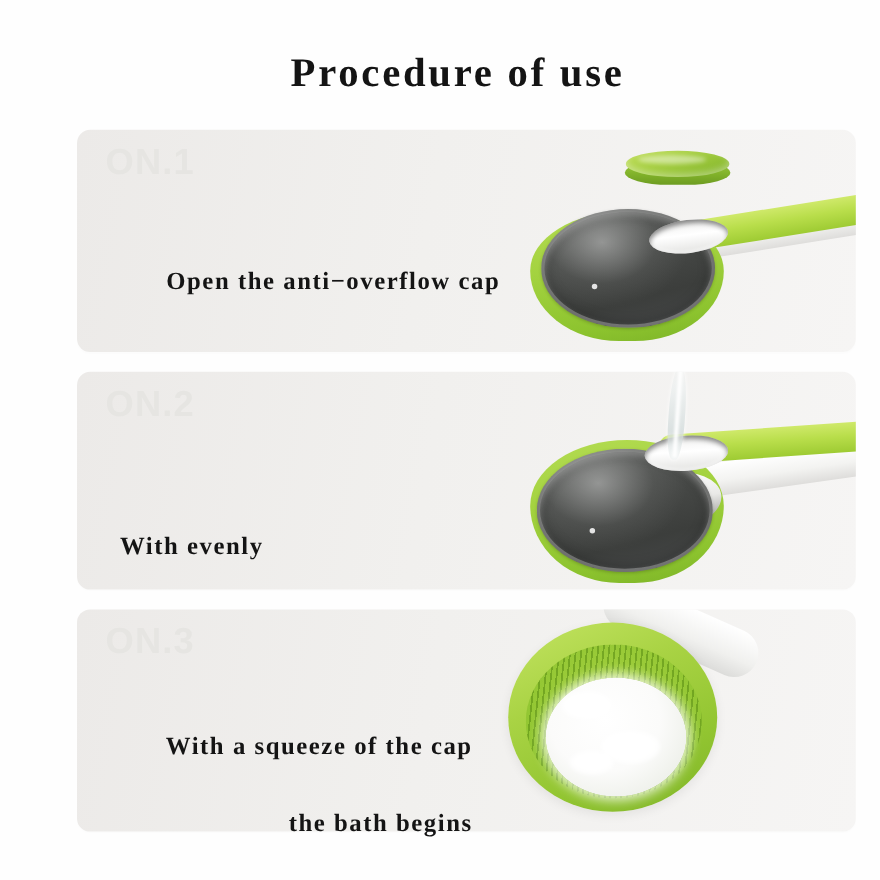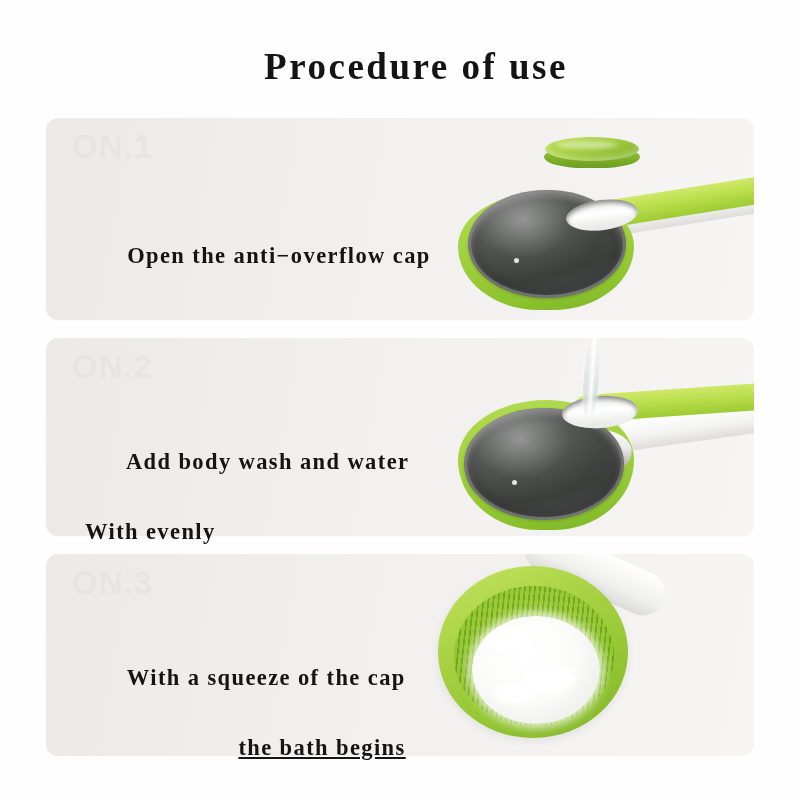--- a/index.html
+++ b/index.html
@@ -38,20 +38,21 @@
     width: 708px;
   }
   .step-card {
     position: relative;
     width: 708px;
     border-radius: 12px;
     background: linear-gradient(100deg, #eceae8 0%, #f1f0ee 45%, #f6f5f4 100%);
     overflow: visible;
     margin-bottom: 18px;
     box-shadow: 0 1px 2px rgba(0,0,0,0.012);
+    margin-left: 24px;
   }
   .step-card.c1 { height: 202px; }
   .step-card.c2 { height: 198px; }
   .step-card.c3 { height: 202px; text-align: right; }
 
   .card-clip {
     position: absolute;
     inset: 0;
     border-radius: 12px;
     overflow: hidden;
@@ -78,21 +79,21 @@
     font-weight: bold;
     letter-spacing: 1.4px;
     color: #141414;
     line-height: 1.55;
     white-space: pre;
   }
   .c1 .step-text { top: 86px; }
   .c2 .step-text { top: 72px; }
   .c3 .step-text { top: 72px; }
   .step-text .l2 { display: block; }
-  .c3 .step-text .l2 { padding-left: 12px; text-decoration: underline; }
+  .c3 .step-text .l2 { padding-left: 12px; }
 
   
   .art {
     position: absolute;
     top: 0;
     left: 356px;
     width: 352px;
     height: 100%;
     pointer-events: none;
   }
@@ -300,21 +301,20 @@
           <div class="handle-hole" style="left:160px; top:58px; width:76px; height:32px; transform:rotate(-4deg);"></div>
 
           <div class="water" style="left:182px; top:-6px; height:86px;"></div>
           <div class="water-hl" style="left:188px; top:-2px; height:80px;"></div>
         </div>
 
       </div>
     </div>
     <div class="step-index">ON.2</div>
     <div class="step-text">
-      <span class="l1">Add body wash and water</span>
       <span class="l2">With evenly</span>
     </div>
   </div>
 
   <div class="step-card c3">
     <div class="card-clip">
       <div class="art">
 
         <div class="brush-bottom">
           <div class="bb-handle"></div>

